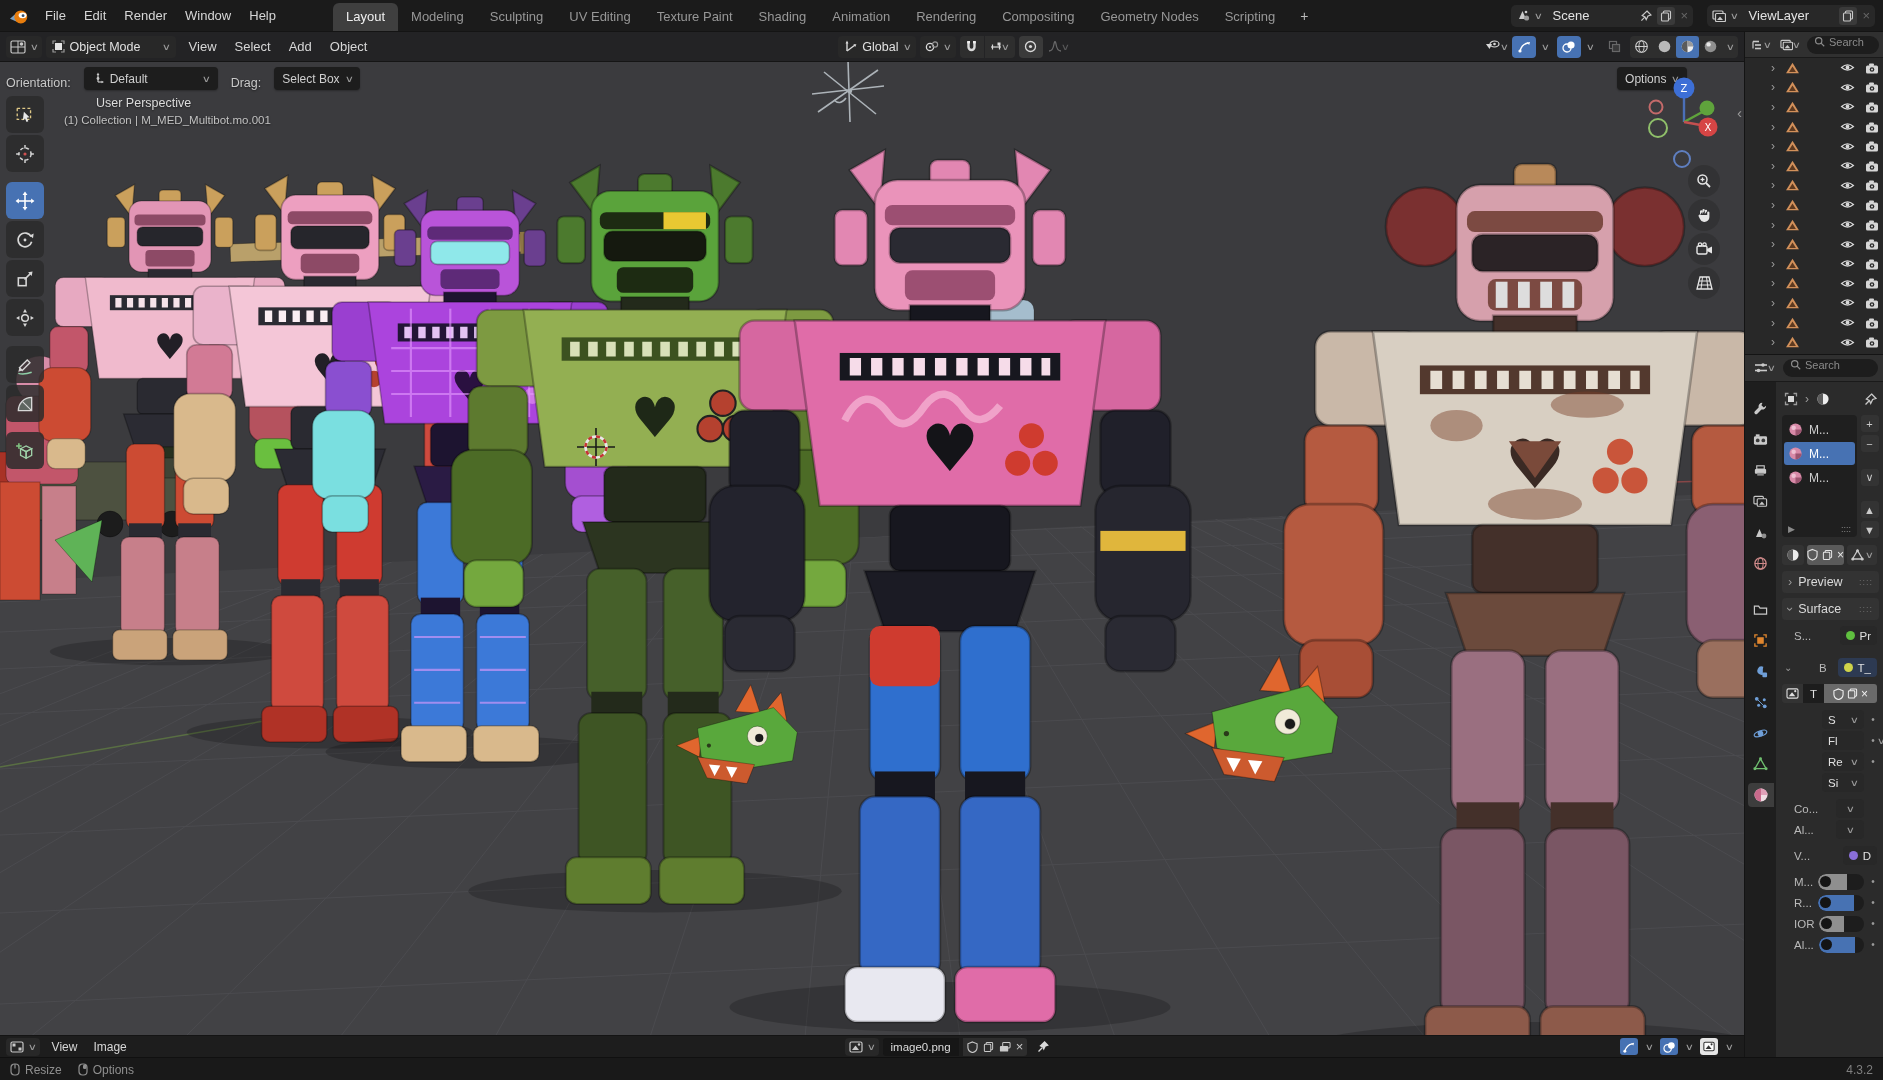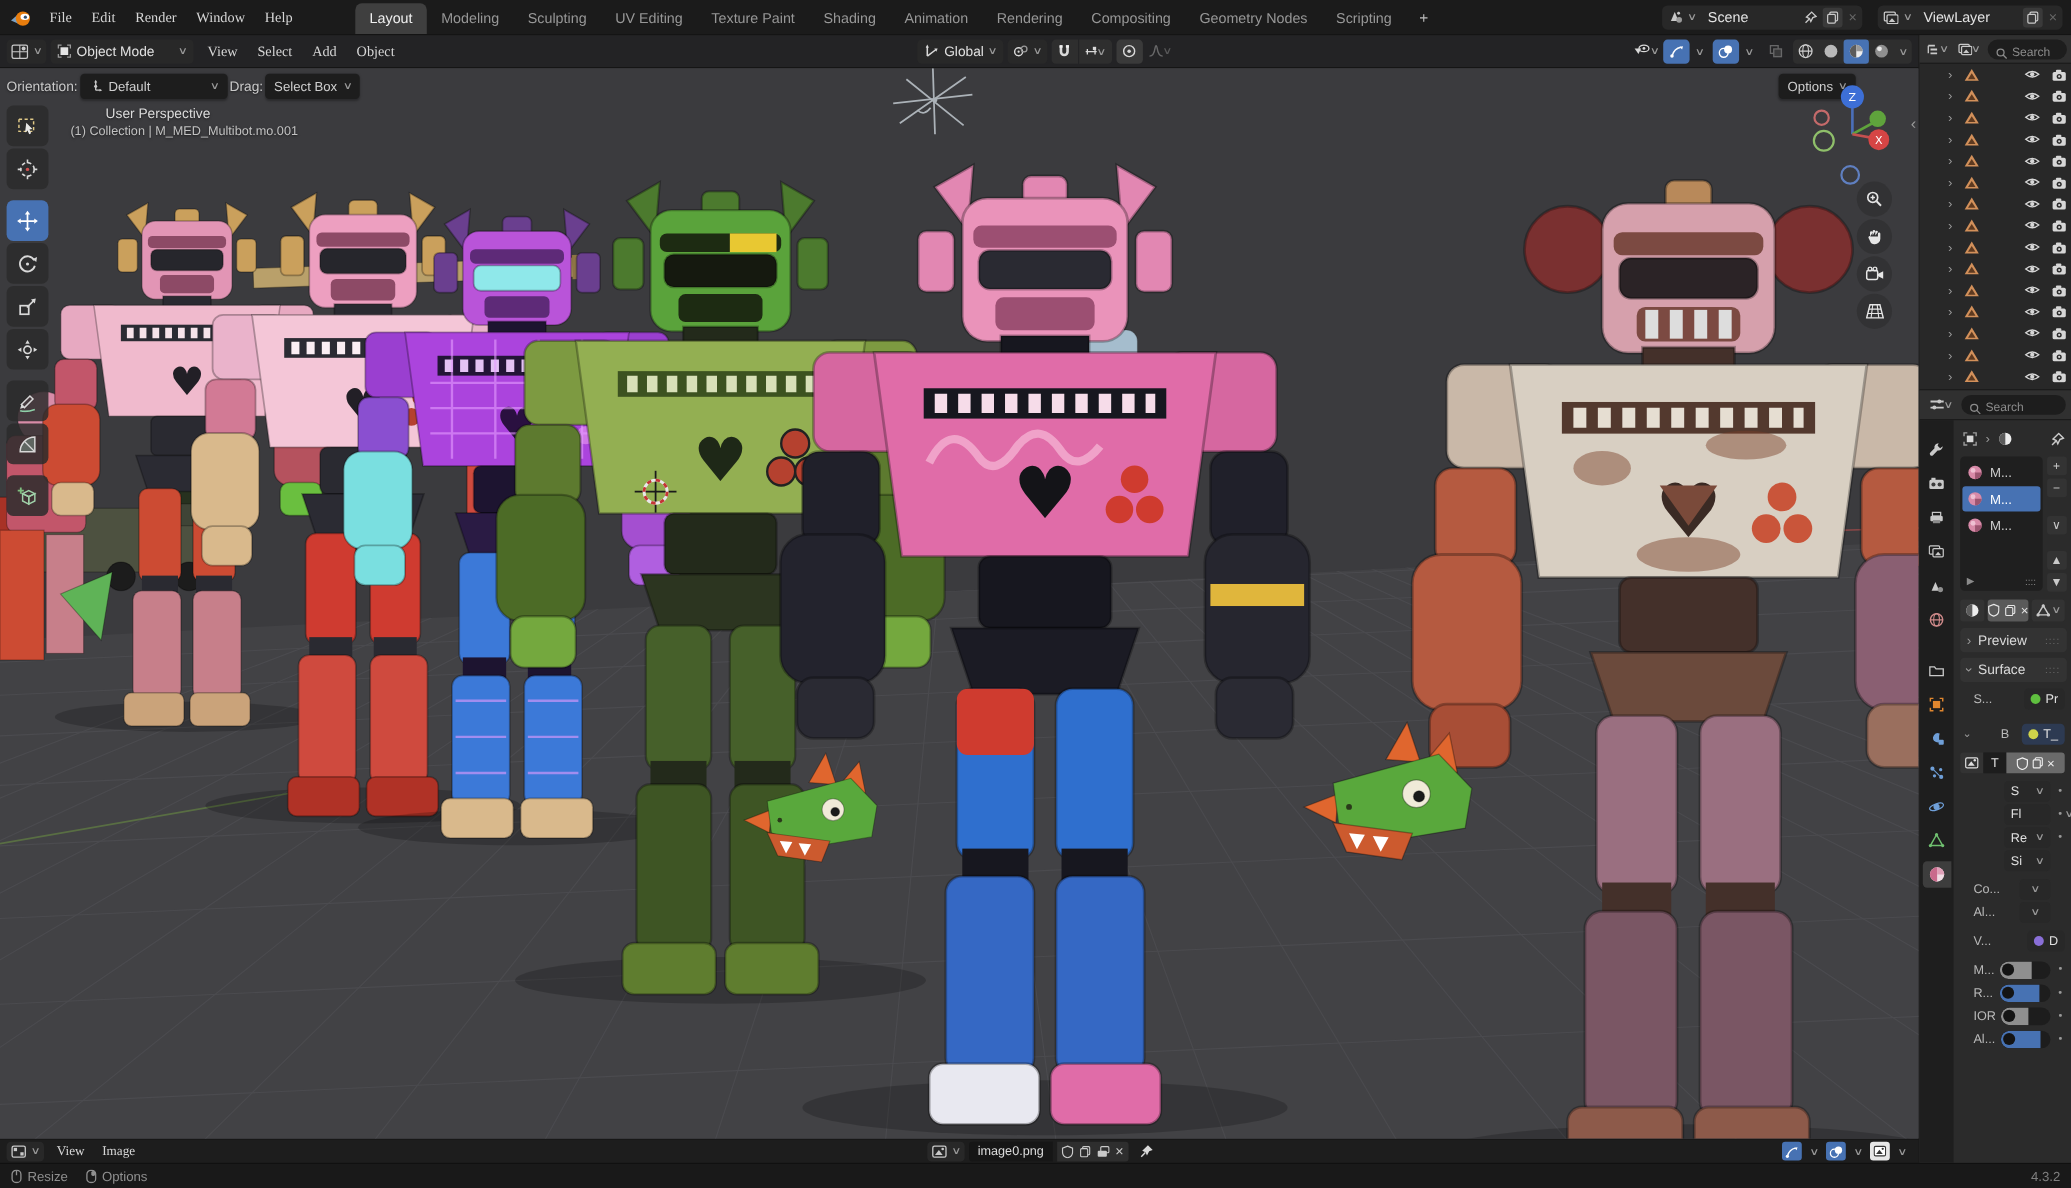--- a/index.html
+++ b/index.html
@@ -1,19 +1,19 @@
 <!DOCTYPE html>
 <html><head>
 <meta charset="utf-8">
 <style>
   html,body{margin:0;padding:0;background:#111;}
   #app{position:relative;width:1883px;height:1080px;overflow:hidden;
        font-family:"Liberation Sans","DejaVu Sans",sans-serif;font-size:12px;color:#cfcfcf;
        background:#1b1b1b;user-select:none;}
-  .row{display:flex;align-items:center;font-family:Liberation Serif, serif;}
+  .row{display:flex;align-items:center;}
 
   
   #topbar{height:31px;background:#1b1b1b;display:flex;align-items:center;padding:0 8px;gap:2px;border-bottom:1px solid #141414;}
   .menu-item{padding:3px 9px;border-radius:4px;color:#d6d6d6;font-size:13px;}
   #workspaces{display:flex;margin-left:46px;align-items:flex-end;height:100%;}
   .ws-tab{padding:6px 13px 7px;font-size:13px;color:#979797;border-radius:6px 6px 0 0;}
   .ws-tab.active{background:#3f3f3f;color:#f0f0f0;}
   .ws-plus{padding:4px 10px;color:#bbb;font-size:14px;}
   .idblock{display:flex;align-items:center;background:#282828;border-radius:5px;height:22px;padding:0 5px;gap:5px;}
   .idblock .name{font-size:13px;color:#e3e3e3;padding:0 6px;}
@@ -33,21 +33,21 @@
   .tool-menu{padding:3px 9px;font-size:13px;color:#d6d6d6;}
   .hdr-ic{width:24px;height:22px;border-radius:4px;display:flex;align-items:center;justify-content:center;}
   .hdr-ic.blue{background:#4772b3;}
   .hdr-ic.dim{opacity:.45;}
   .shade-ic{width:23px;height:22px;display:flex;align-items:center;justify-content:center;border-radius:3px;}
   .shade-ic.active{background:#4772b3;}
 
   
   #viewport{position:relative;flex:1;background:#3b3b3e;overflow:hidden;}
   #scene-svg{position:absolute;inset:0;}
-  #orientbar{position:absolute;left:6px;top:5px;display:flex;gap:2px;align-items:center;z-index:5;}
+  #orientbar{position:absolute;left:6px;top:5px;display:flex;gap:13px;align-items:flex-end;z-index:5;}
   .flt-label{color:#c9c9c9;font-size:12.5px;text-shadow:0 1px 2px rgba(0,0,0,.5);}
   .flt-widget{display:flex;align-items:center;background:#1d1d1d;border-radius:4px;height:23px;padding:0 8px;gap:6px;box-shadow:0 1px 2px rgba(0,0,0,.3);}
   #options-btn{position:absolute;right:57px;top:5px;z-index:5;}
   #vp-text{position:absolute;left:64px;top:34px;z-index:4;text-shadow:0 1px 2px rgba(0,0,0,.55);}
   #vp-text .l1{font-size:12.5px;color:#dcdcdc;margin-left:32px;}
   #vp-text .l2{font-size:11.5px;color:#c2c2c2;margin-top:4px;}
   #vp-toolbar{position:absolute;left:6px;top:34px;display:flex;flex-direction:column;gap:2px;z-index:6;}
   .tbtn{width:38px;height:37px;background:#2b2b2bd9;border-radius:6px;display:flex;align-items:center;justify-content:center;}
   .tbtn.active{background:#4772b3;}
   .tgap{height:6px;}
@@ -59,21 +59,21 @@
   #imagebar{height:21px;background:#1d1d1d;display:flex;align-items:center;padding:0 6px;gap:4px;border-top:1px solid #141414;}
   #imagebar .menu-item{font-size:12px;padding:2px 8px;}
   .imgname{background:#161616;border-radius:3px 0 0 3px;height:18px;display:flex;align-items:center;padding:0 8px;font-size:11.5px;color:#ddd;}
   .imgbtns{background:#2e2e2e;height:18px;display:flex;align-items:center;border-radius:0 3px 3px 0;padding:0 4px;gap:5px;}
   .mini-ic{width:18px;height:17px;border-radius:3px;display:flex;align-items:center;justify-content:center;}
   .mini-ic.blue{background:#4772b3;}
 
   
   #outliner{height:322px;display:flex;flex-direction:column;border-bottom:1px solid #141414;background:#282828;}
   #ol-head{height:25px;background:#303030;display:flex;align-items:center;gap:4px;padding:0 4px;border-bottom:1px solid #1a1a1a;}
-  .ol-search{flex:1;display:flex;align-items:flex-end;gap:4px;background:#1d1d1d;height:18px;border-radius:9px;padding:0 7px;overflow:hidden;color:#8b8b8b;font-size:11px;white-space:nowrap;}
+  .ol-search{flex:1;display:flex;align-items:flex-start;gap:4px;background:#1d1d1d;height:18px;border-radius:9px;padding:0 7px;overflow:hidden;color:#8b8b8b;font-size:11px;white-space:nowrap;}
   #ol-rows{flex:1;overflow:hidden;padding-left:26px;}
   .olrow{height:19.6px;display:flex;align-items:center;gap:4px;}
   .olrow .exp{color:#9a9a9a;font-size:12px;width:10px;}
   .olrow .sp{flex:1;}
 
   
   #props{flex:1;display:flex;flex-direction:column;background:#2b2b2b;min-height:0;}
   #prop-head{height:26px;background:#303030;display:flex;align-items:center;gap:5px;padding:0 5px;border-bottom:1px solid #1a1a1a;}
   #prop-body{flex:1;display:flex;min-height:0;}
   #prop-tabs{width:31px;background:#1e1e1e;display:flex;flex-direction:column;align-items:center;padding-top:14px;gap:7px;}

